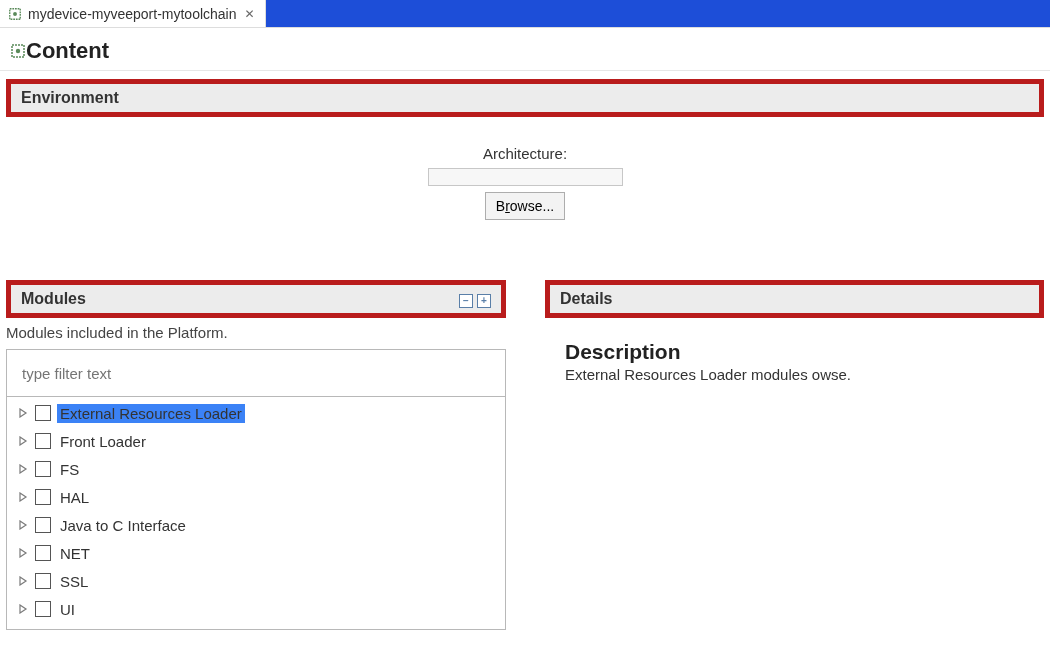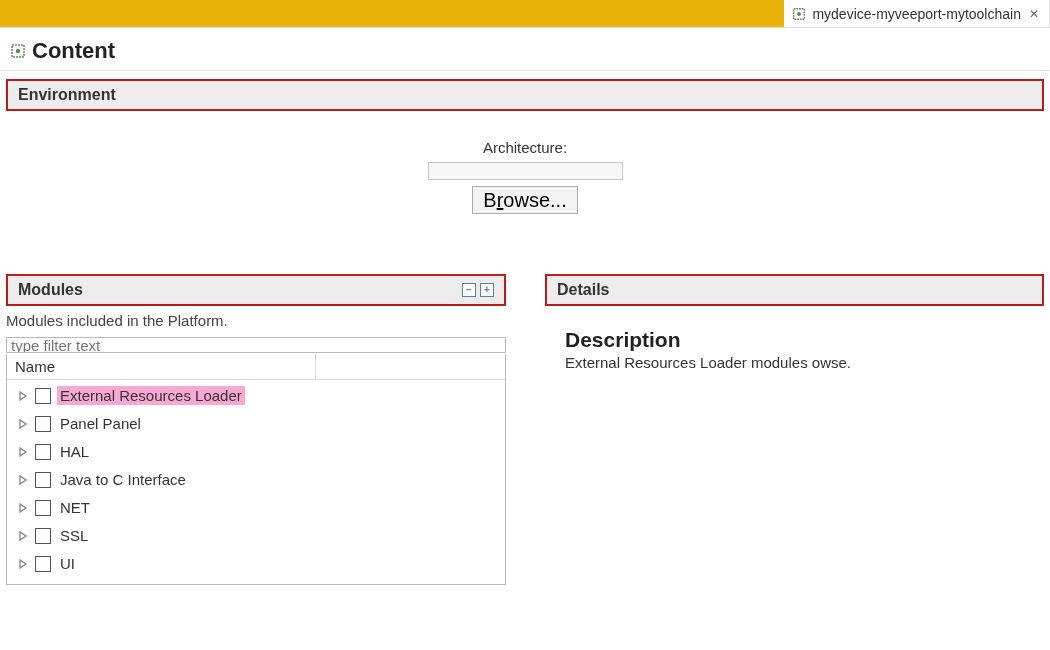--- a/index.html
+++ b/index.html
@@ -7,25 +7,24 @@
       font-family: "Segoe UI", Tahoma, sans-serif;
       font-size: 14px;
       color: #333;
       background: #fff;
       width: 1050px;
       height: 650px;
       overflow: hidden;
     }
     .tab-bar {
       height: 28px;
-      background: #eab308;
+      background: #1d4ed8;
       border-bottom: 1px solid #ddd;
       display: flex;
       align-items: stretch;
-      justify-content: flex-end;
     }
     .tab {
       display: flex;
       align-items: center;
       background: #fff;
       border-right: 1px solid #ddd;
       padding: 0 8px;
       gap: 6px;
       font-size: 14px;
       color: #333;
@@ -37,41 +36,40 @@
     }
     .tab-close {
       font-size: 12px;
       color: #666;
       padding: 0 2px;
       cursor: pointer;
     }
     .page-title-row {
       display: flex;
       align-items: center;
-      gap: 6px;
       padding: 10px 10px 6px 10px;
       border-bottom: 1px solid #e6e6e6;
     }
     .page-title-icon {
       width: 16px; height: 16px;
     }
     .page-title {
       font-size: 22px;
       font-weight: 700;
       color: #222;
     }
     .section-header {
       background: #ececec;
-      border: 2px solid #b91c1c;
+      border: 5px solid #b91c1c;
       padding: 5px 10px;
       font-size: 16px;
       font-weight: 600;
       color: #333;
       display: flex;
-      align-items: center;
+      align-items: flex-end;
       justify-content: space-between;
     }
     .env-section {
       margin: 8px 6px 0 6px;
     }
     .env-body {
       padding: 28px 4px 10px 4px;
       display: flex;
       align-items: center;
       gap: 6px;
@@ -84,21 +82,21 @@
       background: #f7f7f7;
       border: 1px solid #c7c7c7;
       padding: 0 6px;
       font-size: 14px;
     }
     .browse-btn {
       height: 28px;
       padding: 0 10px;
       background: #f3f3f3;
       border: 1px solid #adadad;
-      font-size: 20px;
+      font-size: 14px;
       cursor: pointer;
     }
     .browse-btn .mnemonic { text-decoration: underline; }
     .two-col {
       display: flex;
       gap: 39px;
       margin: 50px 6px 0 6px;
     }
     .col-left { flex: 0 0 500px; }
     .col-right { flex: 1; }
@@ -117,23 +115,23 @@
       cursor: pointer;
       line-height: 1;
     }
     .modules-desc {
       font-size: 15px;
       color: #444;
       padding: 6px 0 8px 0;
     }
     .filter-input {
       width: 100%;
-      height: 16px;
+      height: 48px;
       border: 1px solid #b8b8b8;
-      padding: 0 4px;
+      padding: 0 15px;
       font-size: 15px;
       color: #888;
     }
     .tree-box {
       border: 1px solid #b8b8b8;
       border-top: none;
     }
     .tree-header {
       border-bottom: 1px solid #d6d6d6;
       padding: 4px 8px;
@@ -165,21 +163,21 @@
     }
     .checkbox {
       width: 16px; height: 16px;
       border: 1px solid #555;
       background: #fff;
     }
     .row-label {
       padding: 1px 3px;
     }
     .row-label.selected {
-      background: #f9a8d4;
+      background: #3b82f6;
     }
     .details-body {
       padding: 22px 0 0 20px;
     }
     .details-label {
       font-size: 21px;
       font-weight: 700;
       color: #222;
       margin-bottom: 2px;
     }
@@ -233,42 +231,47 @@
     <div class="section-header">
       <span>Modules</span>
       <span class="modules-header-icons">
         <span class="sq-icon">−</span>
         <span class="sq-icon">+</span>
       </span>
     </div>
     <div class="modules-desc">Modules included in the Platform.</div>
     <input class="filter-input" type="text" placeholder="type filter text" style="">
     <div class="tree-box">
-      <div class="tree-header">
-        <span class="tree-col-name">Name</span>
-        <span class="tree-col-sep"></span>
-      </div>
       <div class="tree-body" id="tree-body">
           <div class="tree-row">
             <span class="expander">
               <svg width="10" height="10" viewBox="0 0 10 10">
                 <path d="M2 1 L8 5 L2 9 Z" fill="none" stroke="#7a7a7a" stroke-width="1.2"></path>
               </svg>
             </span>
             <span class="checkbox"></span>
             <span class="row-label selected">External Resources Loader</span>
           </div>
           <div class="tree-row">
             <span class="expander">
               <svg width="10" height="10" viewBox="0 0 10 10">
                 <path d="M2 1 L8 5 L2 9 Z" fill="none" stroke="#7a7a7a" stroke-width="1.2"></path>
               </svg>
             </span>
             <span class="checkbox"></span>
-            <span class="row-label">Panel Panel</span>
+            <span class="row-label">Front Loader</span>
+          </div>
+          <div class="tree-row">
+            <span class="expander">
+              <svg width="10" height="10" viewBox="0 0 10 10">
+                <path d="M2 1 L8 5 L2 9 Z" fill="none" stroke="#7a7a7a" stroke-width="1.2"></path>
+              </svg>
+            </span>
+            <span class="checkbox"></span>
+            <span class="row-label">FS</span>
           </div>
           <div class="tree-row">
             <span class="expander">
               <svg width="10" height="10" viewBox="0 0 10 10">
                 <path d="M2 1 L8 5 L2 9 Z" fill="none" stroke="#7a7a7a" stroke-width="1.2"></path>
               </svg>
             </span>
             <span class="checkbox"></span>
             <span class="row-label">HAL</span>
           </div>

